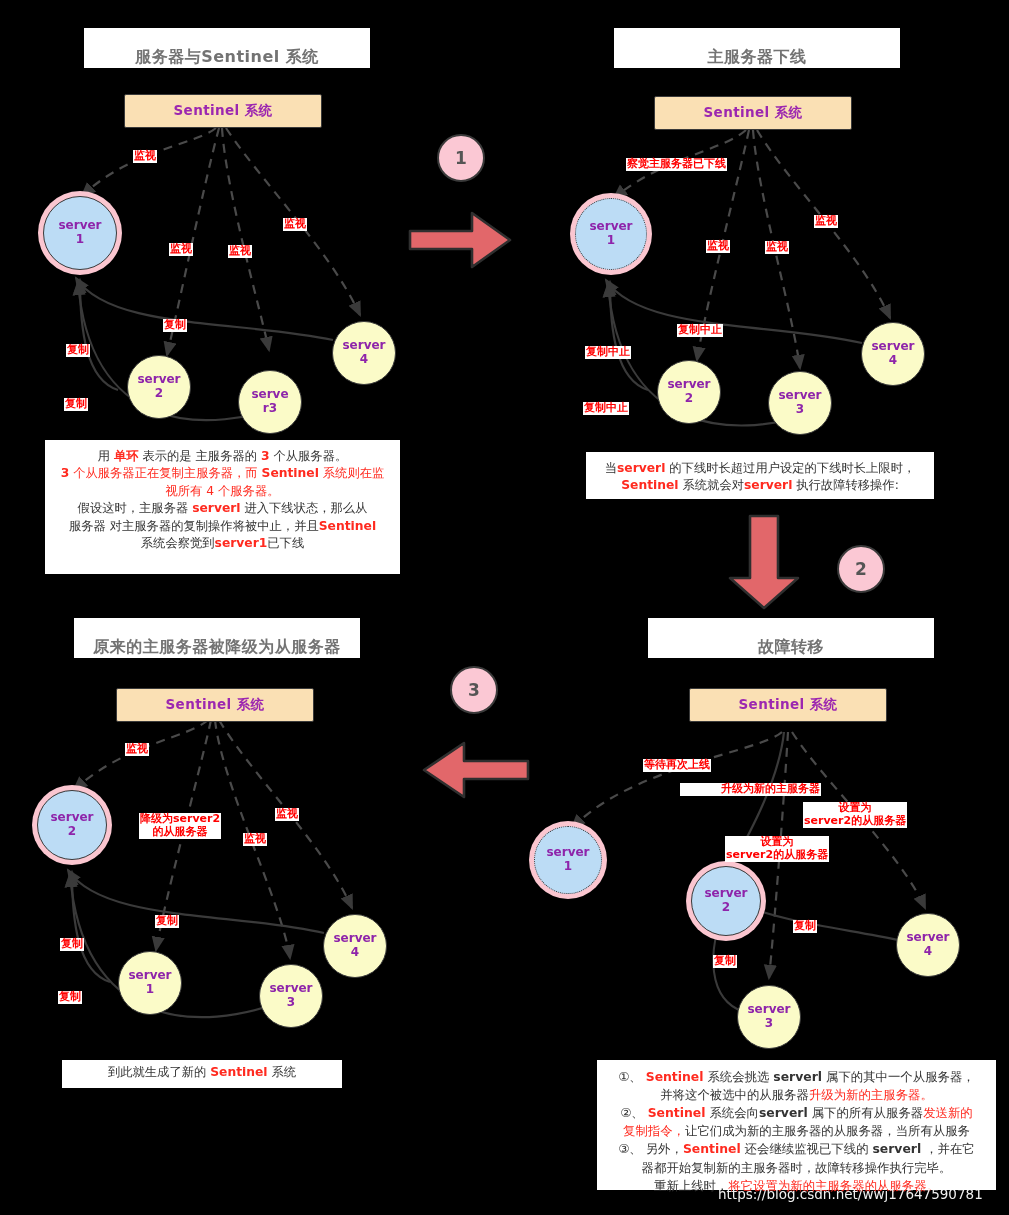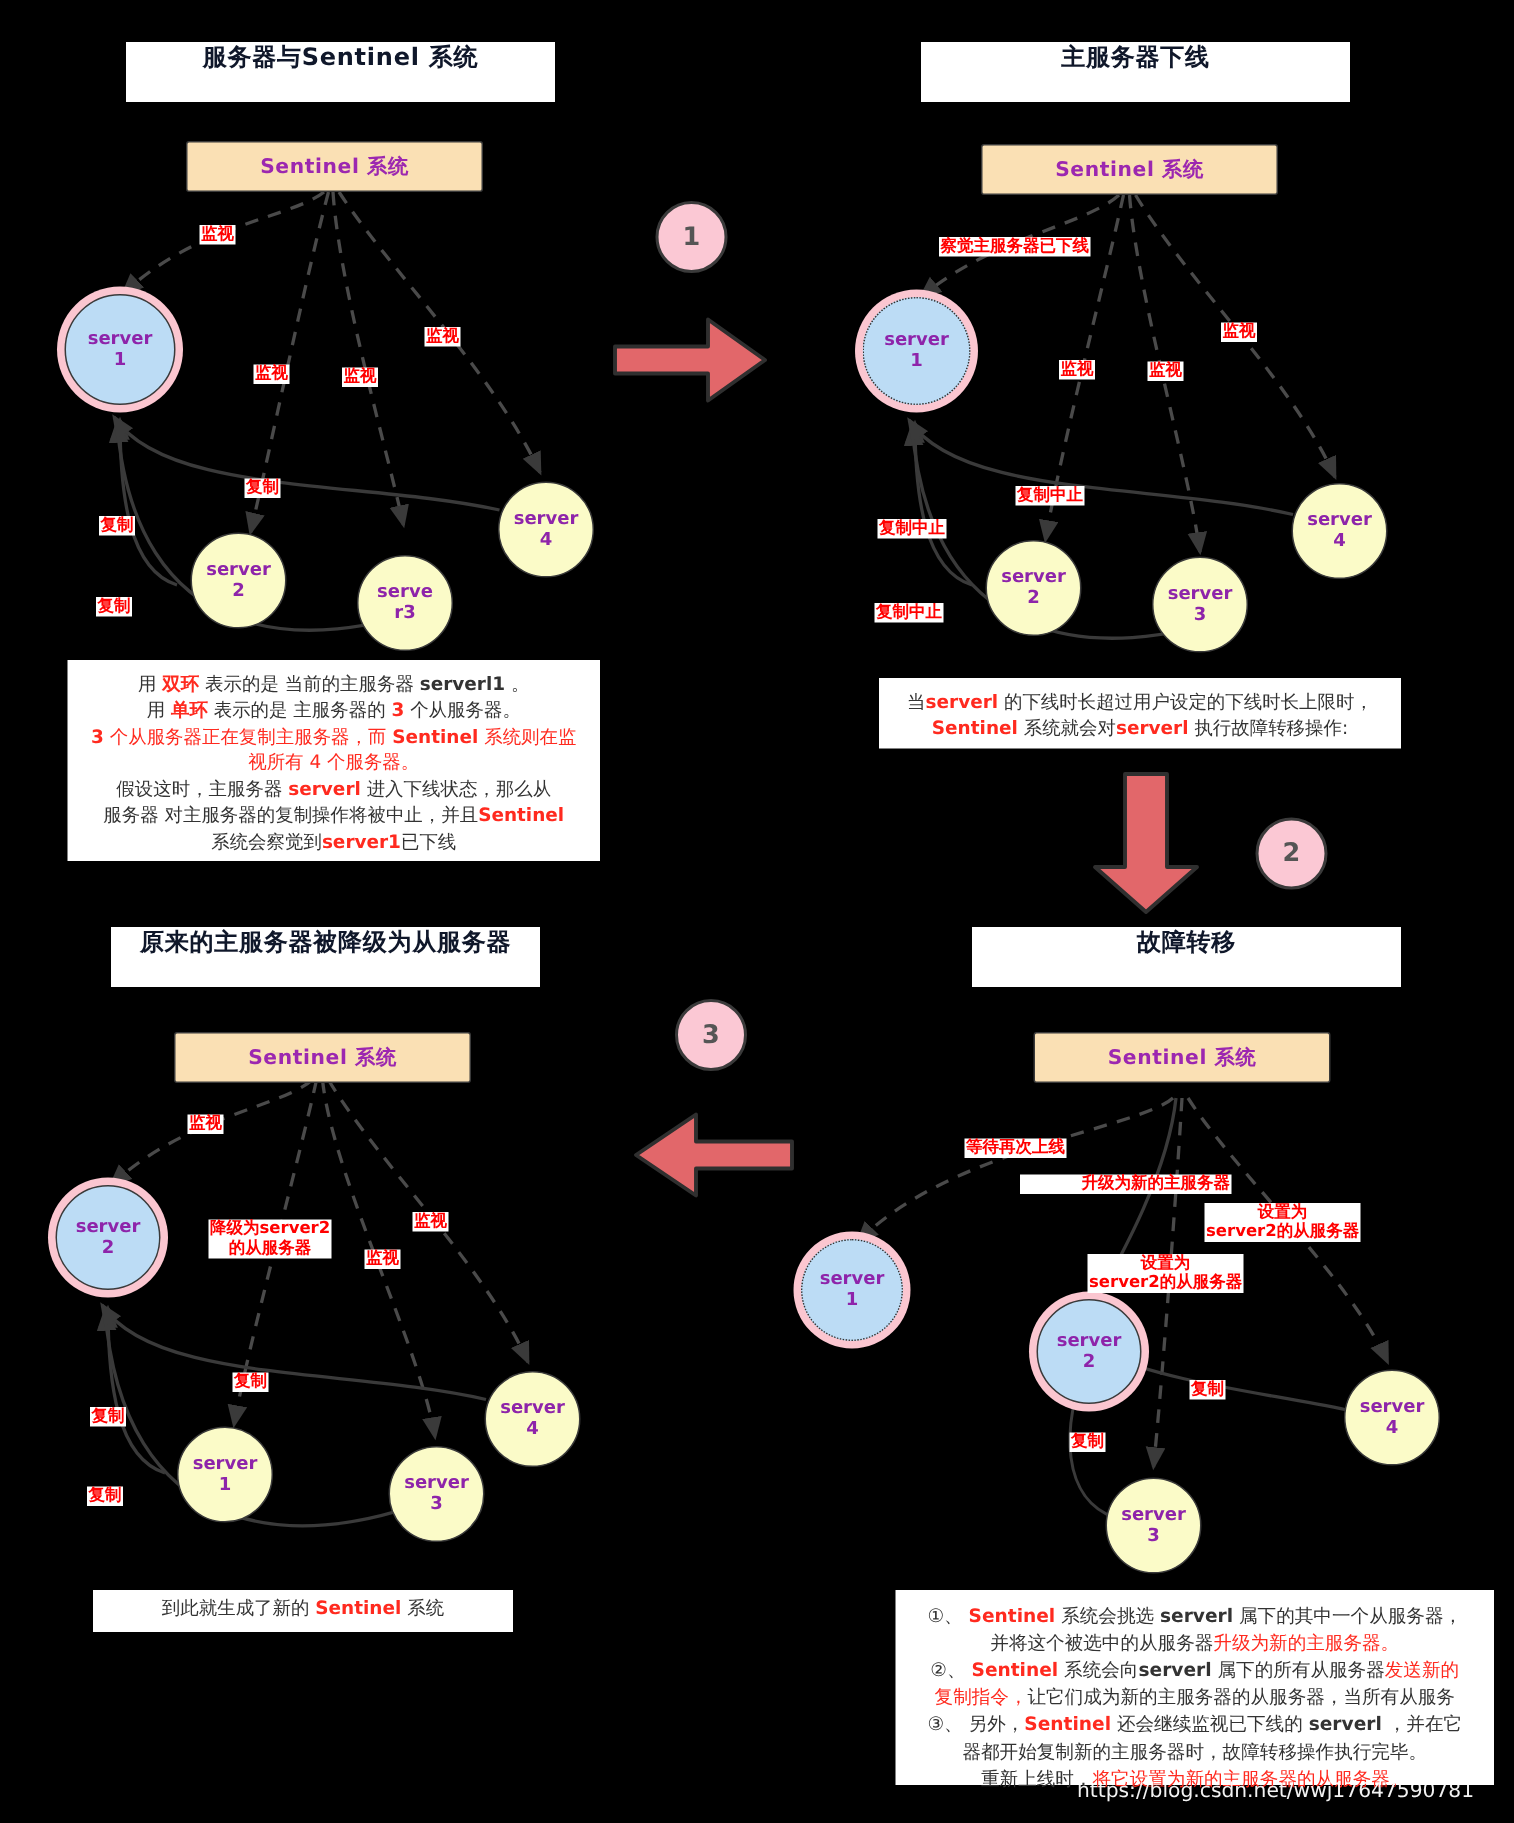--- a/index.html
+++ b/index.html
@@ -1,20 +1,20 @@
 <!DOCTYPE html>
 <html><head>
 <meta charset="utf-8">
 <style>
   html,body{margin:0;padding:0;background:#000;}
   body{width:1009px;height:1215px;position:relative;overflow:hidden;
        font-family:"DejaVu Sans","Liberation Sans",sans-serif;}
   .panel{position:absolute;}
-  .title-box{position:absolute;background:#fff;display:flex;align-items:flex-start;
-             justify-content:center;color:#0f172a;font-weight:bold;font-size:16px;
+  .title-box{position:absolute;background:#fff;display:flex;align-items:flex-end;
+             justify-content:center;color:#737373;font-weight:bold;font-size:16px;
              letter-spacing:.5px;}
   .sentinel-box{position:absolute;background:#fae0b4;border:1.6px solid #3a3a3a;
                 border-radius:2px;display:flex;align-items:center;justify-content:center;
                 color:#9c27b0;font-weight:bold;font-size:13.5px;letter-spacing:.4px;}
   .node{position:absolute;border-radius:50%;display:flex;flex-direction:column;
         align-items:center;justify-content:center;color:#8e24aa;font-weight:bold;
         font-size:12px;line-height:1.15;box-sizing:border-box;text-align:center;}
   .node.slave{background:#fbfbc8;border:1.7px solid #3a3a3a;}
   .node.master{background:#bcdcf5;border:1.7px solid #3a3a3a;
                box-shadow:0 0 0 5px #fbc6d0;}
@@ -86,21 +86,20 @@
 
   <div class="edge-label" style="left:133px;top:150px;">监视</div>
   <div class="edge-label" style="left:169px;top:243px;">监视</div>
   <div class="edge-label" style="left:228px;top:245px;">监视</div>
   <div class="edge-label" style="left:283px;top:218px;">监视</div>
   <div class="edge-label" style="left:163px;top:319px;">复制</div>
   <div class="edge-label" style="left:66px;top:344px;">复制</div>
   <div class="edge-label" style="left:64px;top:398px;">复制</div>
 
   <div class="caption" style="left:45px;top:440px;width:355px;height:134px;">
-    <div><span>用 </span><span class="r">双环</span><span> 表示的是 当前的主服务器 </span><span class="b">serverl1</span><span> 。</span></div>
     <div><span>用 </span><span class="r">单环</span><span> 表示的是 主服务器的 </span><span class="r">3</span><span> 个从服务器。</span></div>
     <div><span class="r">3</span><span class="rn"> 个从服务器正在复制主服务器，而 </span><span class="r">Sentinel</span><span class="rn"> 系统则在监</span></div>
     <div><span class="rn">视所有 4 个服务器。</span></div>
     <div><span>假设这时，主服务器 </span><span class="r">serverl</span><span> 进入下线状态，那么从</span></div>
     <div><span>服务器 对主服务器的复制操作将被中止，并且</span><span class="r">Sentinel</span></div>
     <div><span>系统会察觉到</span><span class="r">server1</span><span>已下线</span></div>
   </div>
 </div>
 
 <div class="panel">

